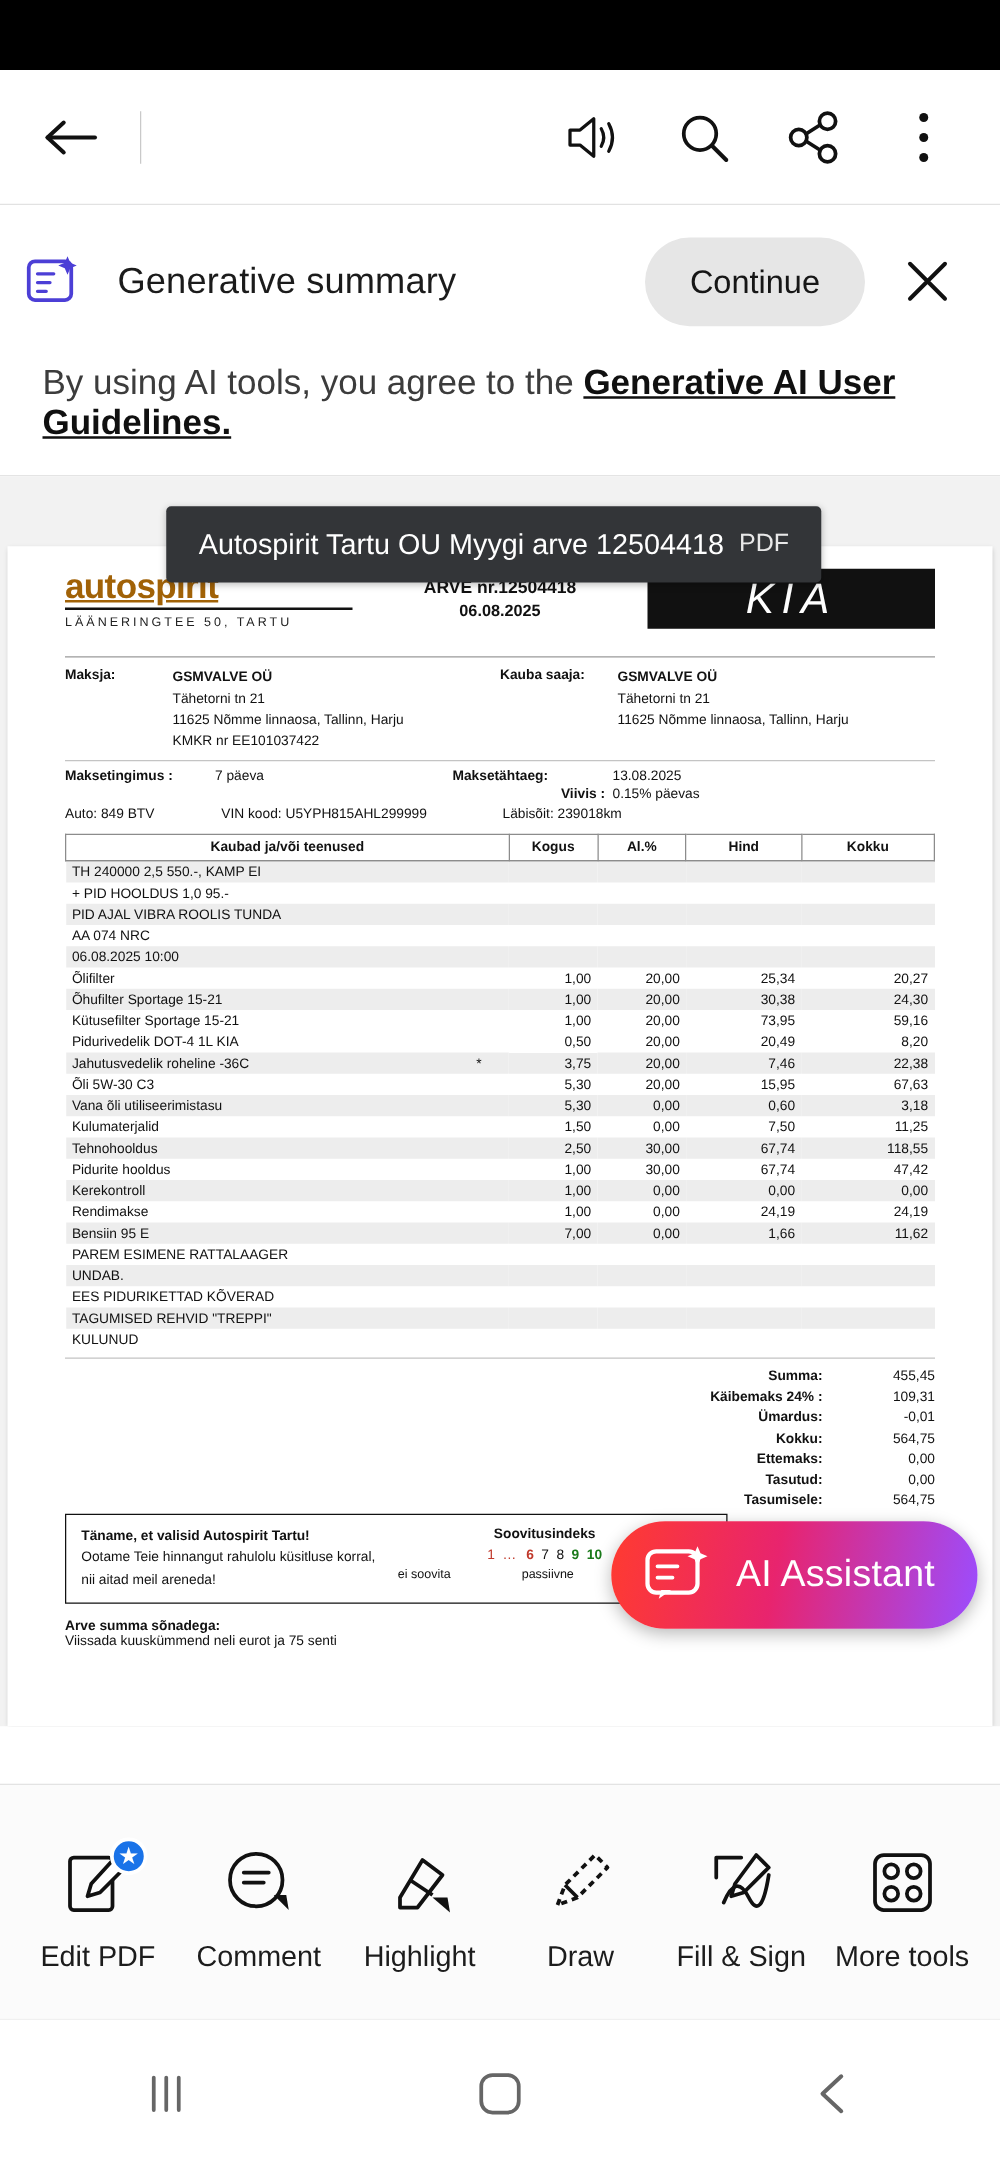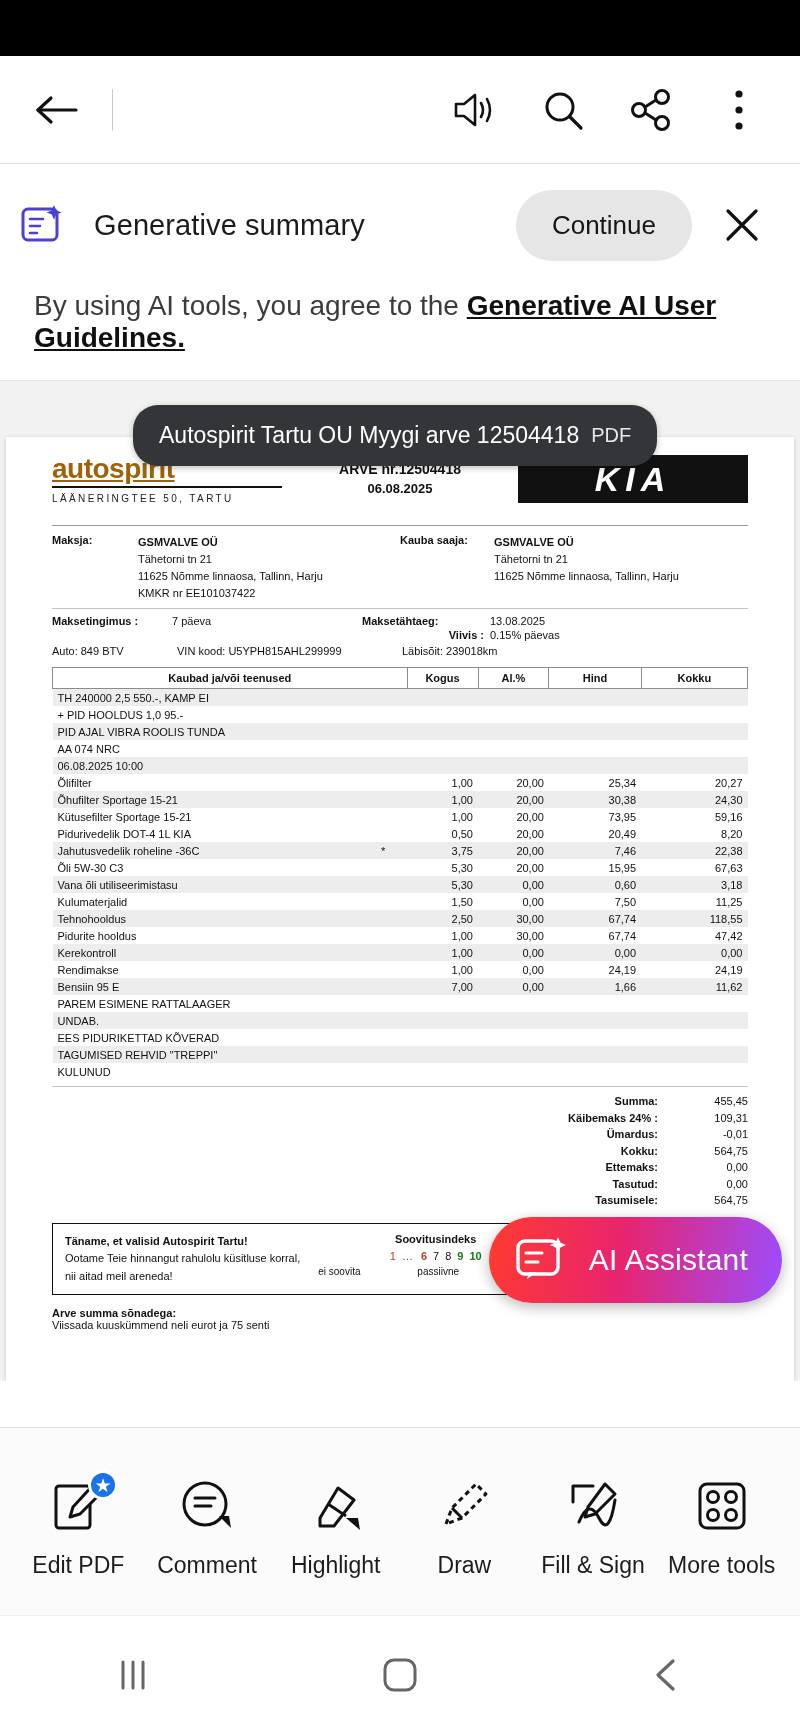--- a/index.html
+++ b/index.html
@@ -44,21 +44,21 @@
     border-bottom: 1px solid #e4e4e4; background:#fff;
   }
   .gen-terms b { font-weight: 700; color:#101010; text-decoration: underline; }
 
   
   .doc-area {
     position: relative; background:#f2f2f2; height: 1000px; overflow:hidden;
   }
   .filechip {
     position:absolute; top: 24px; left: 133px; z-index: 20;
-    background:#333538; color:#fff; border-radius: 25px;
+    background:#333538; color:#fff; border-radius: 4px;
     padding: 17px 26px; font-size: 23px; display:flex; align-items:center; gap: 12px;
     box-shadow: 0 2px 6px rgba(0,0,0,.25);
   }
   .filechip .ext { font-size: 20px; color:#e8e8e8; }
 
   .page {
     position:absolute; top: 56px; left: 6px; width: 788px; height: 944px;
     background:#fff; box-shadow: 0 1px 4px rgba(0,0,0,.18);
     padding: 18px 46px 0 46px; font-size: 11.5px; color:#111;
   }
@@ -69,21 +69,21 @@
   .logo-word {
     font-size: 28px; letter-spacing: -0.5px; font-weight: 700; color:#a16207; line-height: 1; text-decoration: underline;
   }
   .logo-sub { font-size: 10px; letter-spacing: 2.4px; color:#222; margin-top: 5px; }
   .logo-rule { height:2px; background:#111; margin-top:3px; }
   .inv-no { flex:1; text-align:center; padding-top: 6px; }
   .inv-no .l1 { font-size: 14px; font-weight:700; }
   .inv-no .l2 { font-size: 13px; font-weight:700; margin-top: 4px; }
   .kia {
     width: 230px; height: 48px; background:#111; display:flex; align-items:center; justify-content:center;
-    color:#fff; font-size: 34px; font-weight: 700; letter-spacing: 6px; font-style: italic;
+    color:#fff; font-size: 34px; font-weight: 400; letter-spacing: 6px; font-style: italic;
   }
 
   .hr { height:1px; background:#9a9a9a; margin: 8px 0; }
   .hr-thin { height:1px; background:#c4c4c4; margin: 6px 0; }
 
   .parties { display:flex; font-size: 11px; }
   .party { flex:1; display:flex; }
   .party .lbl { width: 86px; font-weight: 700; color:#111; }
   .party .body .nm { font-weight: 700; }
   .party .body div { line-height: 1.55; }
@@ -113,21 +113,21 @@
   .c-price { width: 13%; }
   .c-sum { width: 15%; }
 
   
   .totals { margin-top: 6px; font-size: 11px; }
   .totals .row { display:flex; justify-content: flex-end; line-height: 1.5; }
   .totals .lbl { font-weight: 700; text-align: right; width: 190px; }
   .totals .val { width: 90px; text-align: right; }
 
   
-  .fb-wrap { display:flex; margin-top: 14px; }
+  .fb-wrap { display:flex; margin-top: 2px; }
   .fb-box {
     border:1px solid #111; padding: 9px 12px; display:flex; gap: 18px; width: 530px;
   }
   .fb-left { font-size: 11px; line-height: 1.6; }
   .fb-left .t { font-weight: 700; }
   .fb-right { font-size: 10px; text-align:center; }
   .fb-right .title { font-weight:700; font-size: 11px; margin-bottom: 5px; }
   .scale { display:flex; gap: 6px; align-items:center; justify-content:center; font-size: 11px; }
   .scale .n { color:#c0392b; }
   .scale .dots { color:#c0392b; letter-spacing: 2px; }

